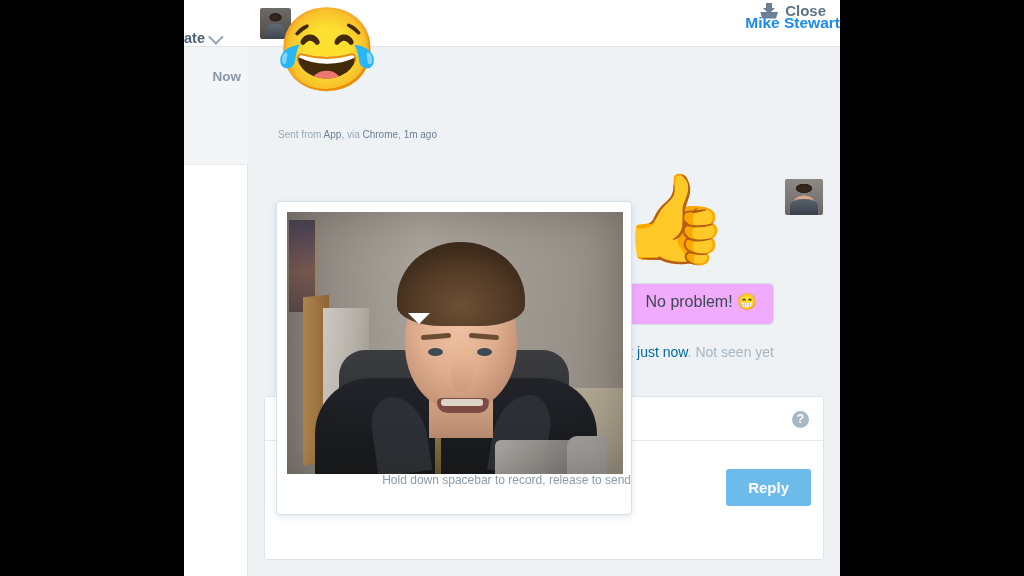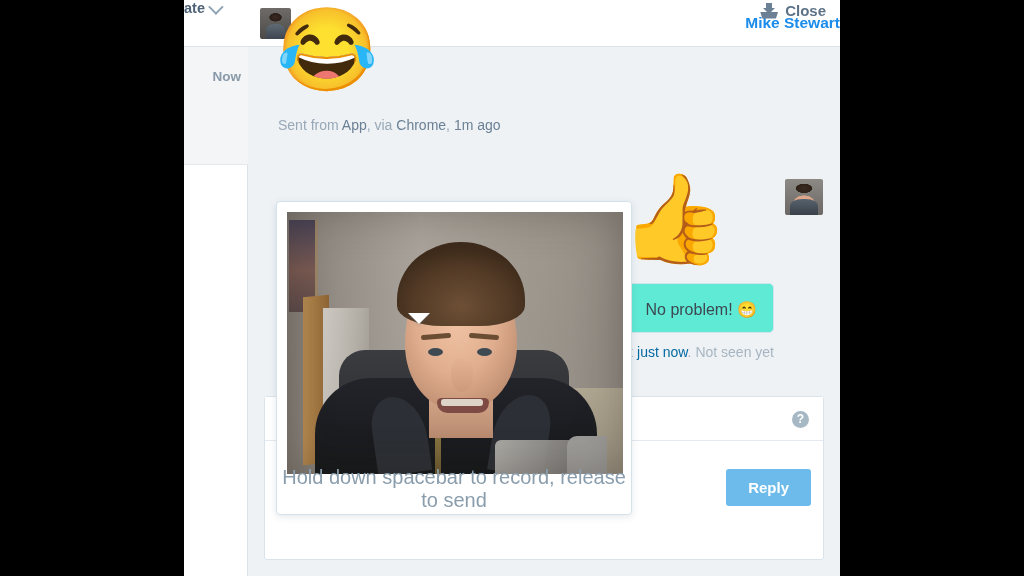--- a/index.html
+++ b/index.html
@@ -34,21 +34,21 @@
     border-right: 1px solid #dde4e9;
     box-sizing: border-box;
   }
   .rail-head {
     position: absolute;
     left: 0; top: 0;
     width: 64px; height: 47px;
     background: #fff;
     border-bottom: 1px solid #dde4e9;
     box-sizing: border-box;
-    display: flex; align-items: flex-start;
+    display: flex; align-items: flex-end;
     padding-left: 2px;
   }
   .rail-dd {
     display: flex; align-items: center; gap: 4px;
     color: #4e6377;
     font-size: 14.5px;
     font-weight: bold;
     white-space: nowrap;
     margin-left: -2px;
   }
@@ -183,22 +183,22 @@
 
   
   .in-emoji {
     position: absolute;
     left: 28px; top: -38px;
     font-size: 82px;
     line-height: 1;
   }
   .in-meta {
     position: absolute;
-    left: 30px; top: 70px;
-    font-size: 14px;
+    left: 30px; top: 82px;
+    font-size: 10px;
     color: #98a8b6;
     white-space: nowrap;
   }
   .in-meta b { color: #6b8095; font-weight: normal; }
 
   
   .out-emoji {
     position: absolute;
     right: 110px; top: 128px;
     font-size: 88px;
@@ -218,24 +218,24 @@
   .out-avatar::after {
     content: "";
     position: absolute;
     left: 14%; right: 14%; top: 56%; bottom: 0;
     background: linear-gradient(#57626d, #39414a);
     border-radius: 44% 44% 0 0;
   }
   .bubble {
     position: absolute;
     right: 66px; top: 236px;
-    background: #5eead4;
+    background: #f0abfc;
     border: 1px solid #cfe3ef;
     border-radius: 5px;
-    padding: 16px 16px 13px 16px;
+    padding: 8px 16px 13px 16px;
     font-size: 16px;
     color: #3d4852;
     white-space: nowrap;
   }
   .out-meta {
     position: absolute;
     right: 66px; top: 297px;
     font-size: 14px;
     color: #a7b5c1;
     white-space: nowrap;
@@ -479,24 +479,24 @@
     width: 42px; height: 7px;
     background: #ddd3c7;
     border-radius: 3px;
   }
   .cam .vign {
     position: absolute; inset: 0;
     box-shadow: inset 0 0 46px rgba(40,34,28,.32);
   }
   .pop-hint {
     position: absolute;
-    left: 0; top: 264px;
+    left: 0; top: 271px;
     width: 354px;
-    text-align: center;
-    font-size: 20px;
+    text-align: right;
+    font-size: 12px;
     color: #8a9dac;
   }
   .pop-tail {
     position: absolute;
     left: 160px; top: 313px;
     width: 0; height: 0;
     border-left: 11px solid transparent;
     border-right: 11px solid transparent;
     border-top: 11px solid #fff;
     filter: drop-shadow(0 2px 1px rgba(90,110,130,.22));

